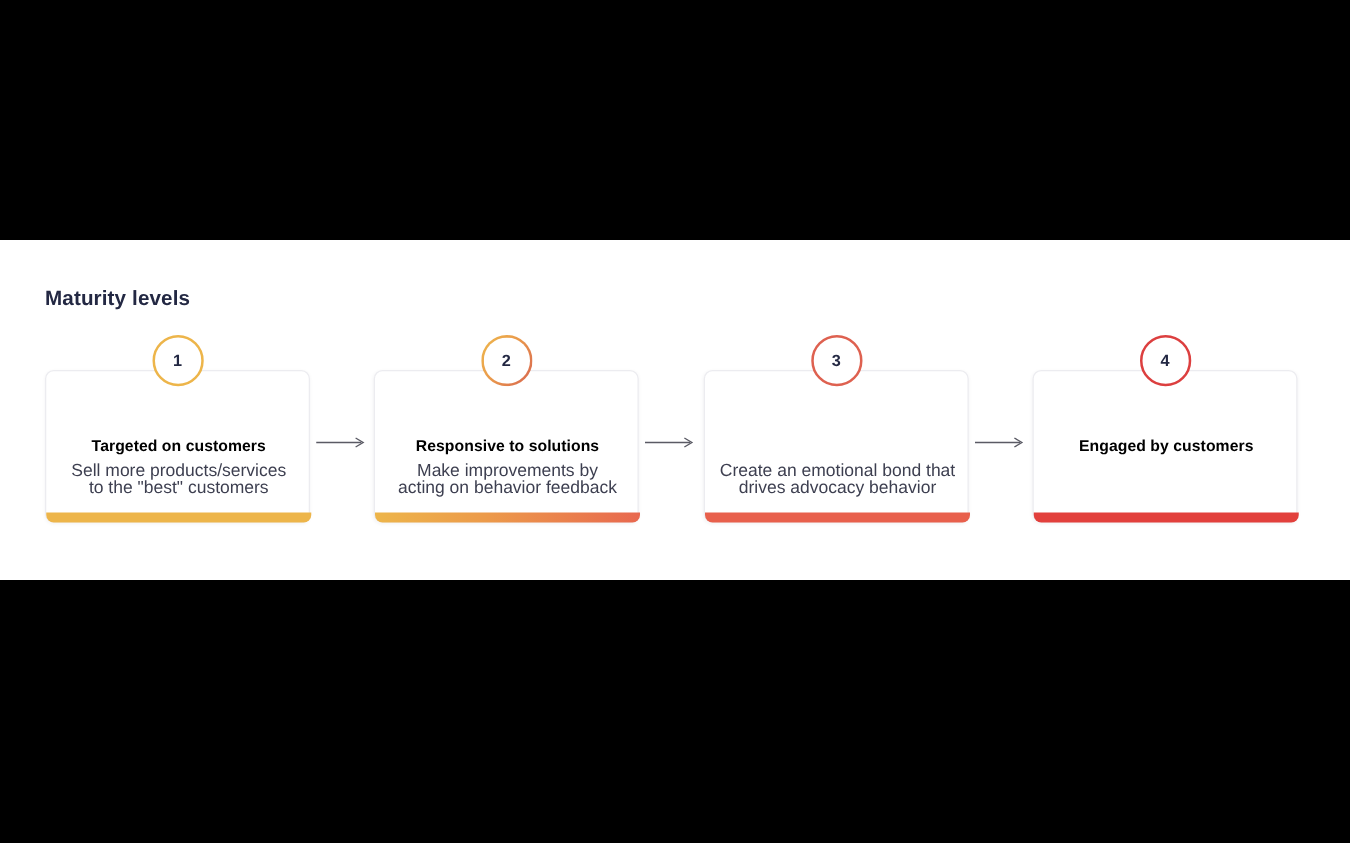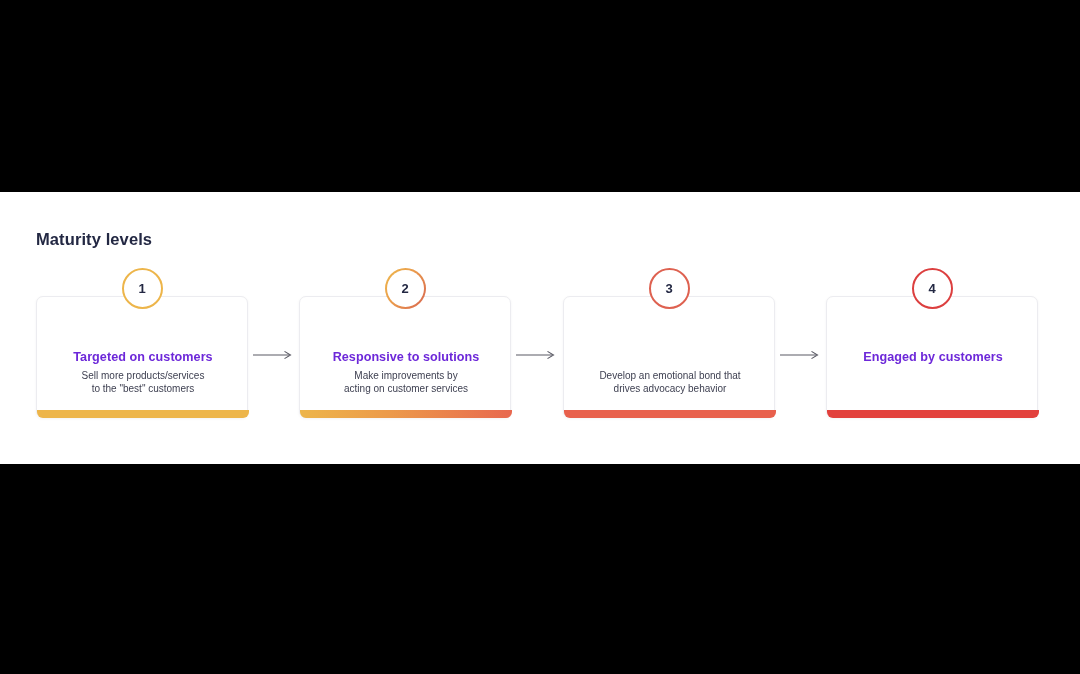--- a/index.html
+++ b/index.html
@@ -122,30 +122,30 @@
     top: 0px;
   }
   .stage-heading {
     position: absolute;
     left: 0;
     top: 53px;
     width: 212px;
     text-align: center;
     font-size: 12.6px;
     font-weight: bold;
-    color: #6d28d9;
+    color: #000000;
     letter-spacing: 0.05px;
   }
   .stage-desc {
     position: absolute;
     left: 0;
     top: 73px;
     width: 212px;
     text-align: center;
-    font-size: 10px;
+    font-size: 14px;
     font-weight: normal;
     color: #3d3f50;
     line-height: 12.6px;
     white-space: pre-line;
   }
   .flow-arrow {
     position: absolute;
     top: 51px;
     width: 44px;
     height: 12px;
@@ -183,36 +183,36 @@
           <polyline points="32.5,2.4 38.5,6 32.5,9.6" fill="none" stroke="#5a5a64" stroke-width="1.1"></polyline>
         </svg>
       </div>
 
       <div class="stage-card s2">
         <div class="stage-circle ring-2">
           <span class="stage-number">2</span>
         </div>
         <div class="stage-heading">Responsive to solutions</div>
         <div class="stage-desc">Make improvements by
-acting on customer services</div>
+acting on behavior feedback</div>
         <div class="stage-bar bar-2"></div>
       </div>
 
       <div class="flow-arrow a2">
         <svg width="44" height="12" viewBox="0 0 44 12">
           <line x1="1" y1="6" x2="37" y2="6" stroke="#5a5a64" stroke-width="1.1"></line>
           <polyline points="32.5,2.4 38.5,6 32.5,9.6" fill="none" stroke="#5a5a64" stroke-width="1.1"></polyline>
         </svg>
       </div>
 
       <div class="stage-card s3">
         <div class="stage-circle ring-3">
           <span class="stage-number">3</span>
         </div>
-        <div class="stage-desc">Develop an emotional bond that
+        <div class="stage-desc">Create an emotional bond that
 drives advocacy behavior</div>
         <div class="stage-bar bar-3"></div>
       </div>
 
       <div class="flow-arrow a3">
         <svg width="44" height="12" viewBox="0 0 44 12">
           <line x1="1" y1="6" x2="37" y2="6" stroke="#5a5a64" stroke-width="1.1"></line>
           <polyline points="32.5,2.4 38.5,6 32.5,9.6" fill="none" stroke="#5a5a64" stroke-width="1.1"></polyline>
         </svg>
       </div>

